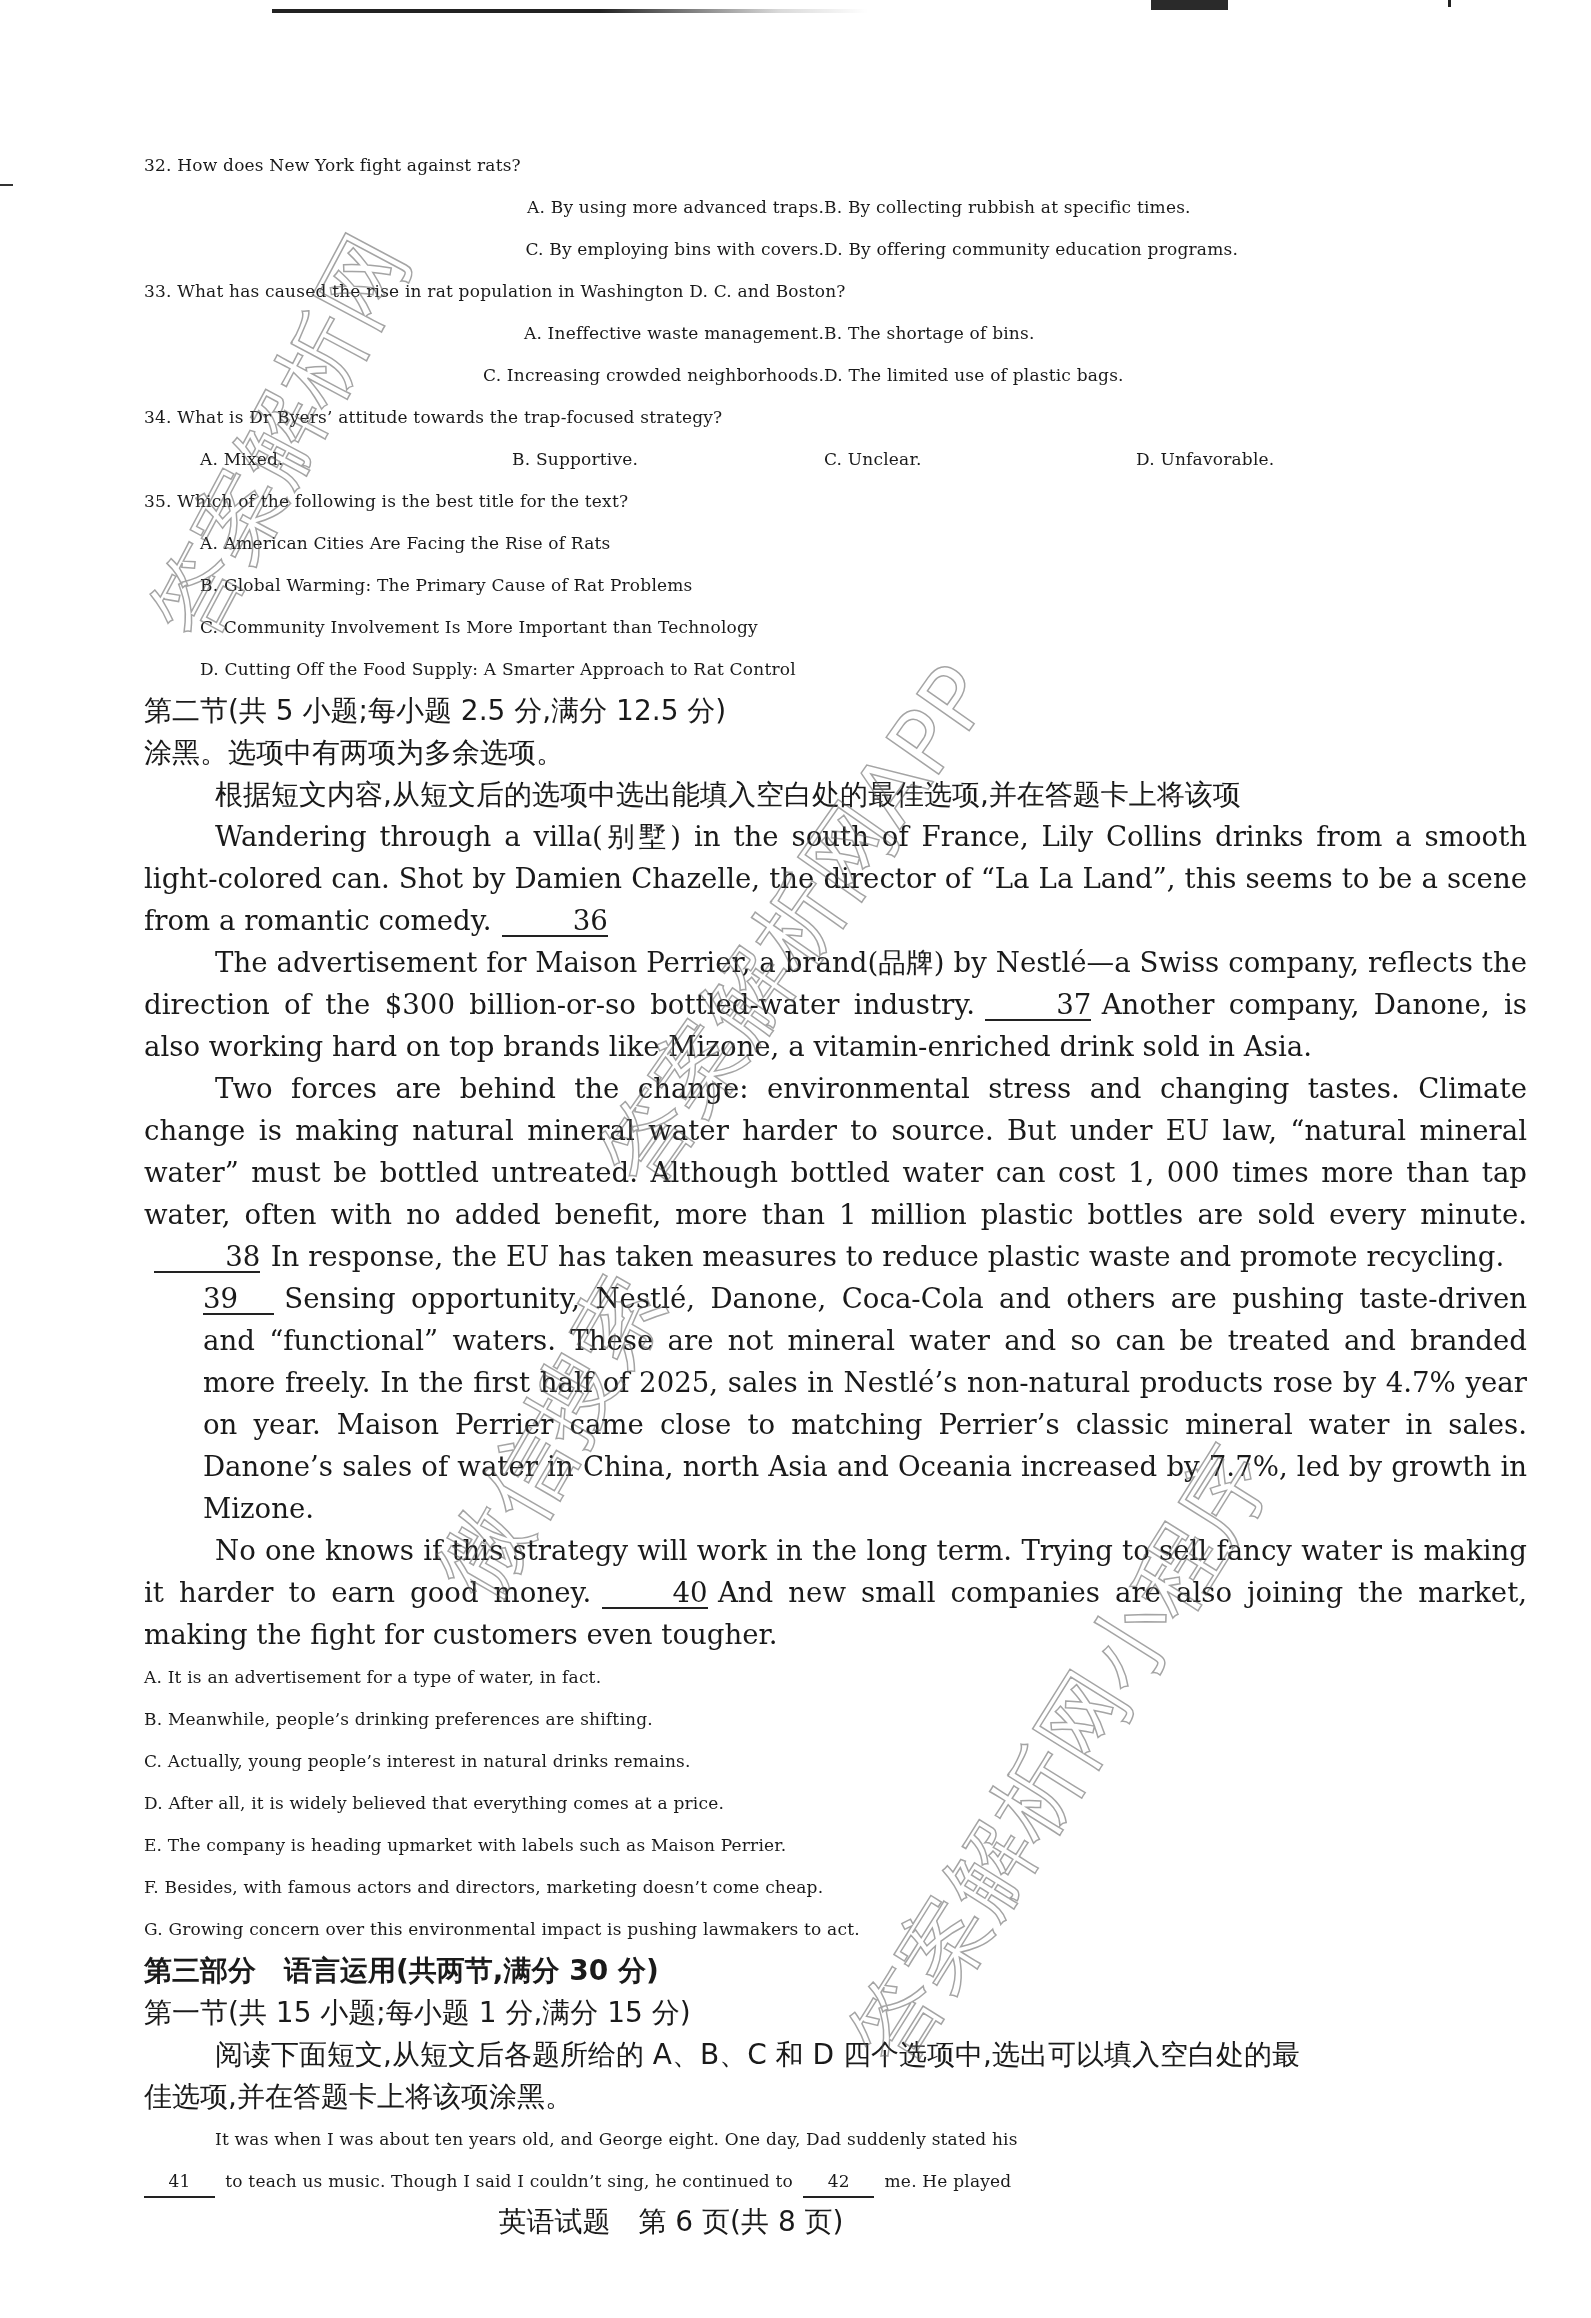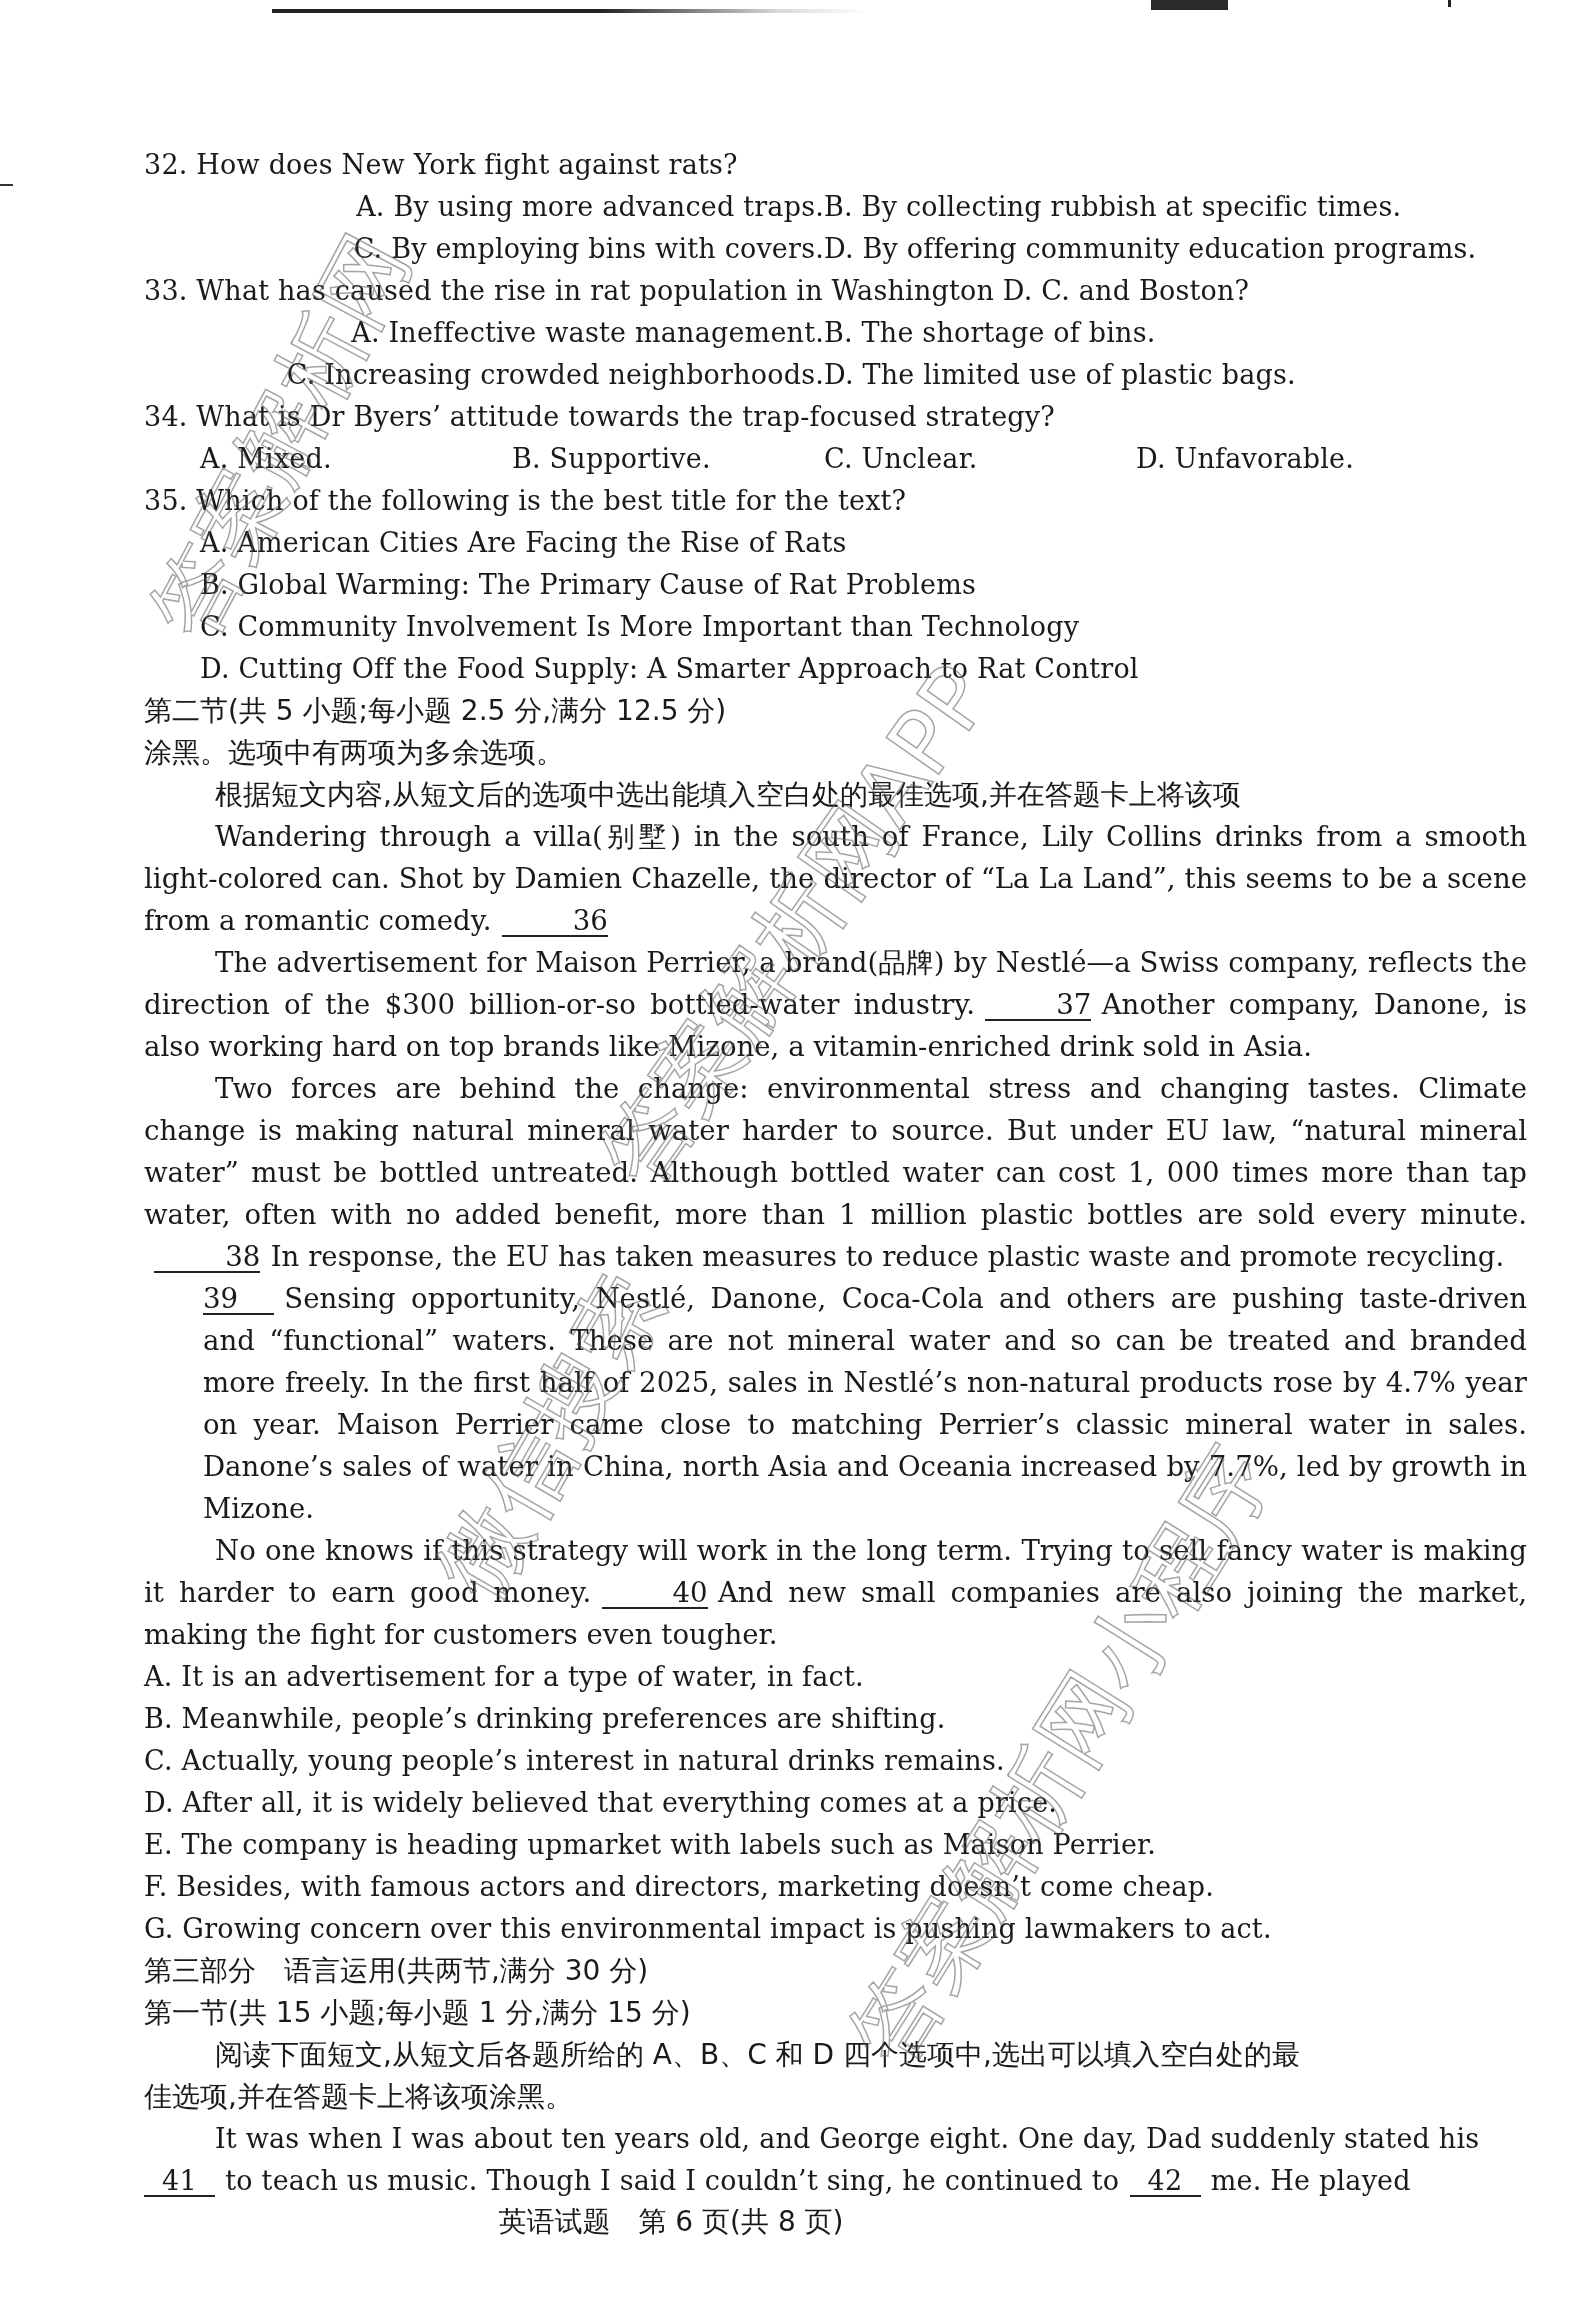--- a/index.html
+++ b/index.html
@@ -9,32 +9,32 @@
     color: #1a1a1a;
   }
   .scan-top { position: absolute; top: 0; left: 0; width: 1592px; height: 29px; }
   .scan-bar { position: absolute; top: 8.8px; left: 272px; width: 596px; height: 4.4px;
     background: linear-gradient(90deg, #222 0%, #222 55%, rgba(0,0,0,0.15) 85%, rgba(0,0,0,0) 100%); }
   .scan-block { position: absolute; top: 0; left: 1151px; width: 77px; height: 10.3px; background: #2a2a2a; }
   .scan-tick { position: absolute; top: 0; left: 1448px; width: 2.9px; height: 7.4px; background: #222; }
   .margin-mark { position: absolute; top: 184px; left: 0; width: 13.2px; height: 2.2px; background: #333; }
 
   .page { position: absolute; left: 144px; top: 144px; width: 1383px; }
-  .line { font-size: 27px; line-height: 42px; white-space: nowrap; letter-spacing: 0.2px; }
+  .line { font-size: 17px; line-height: 42px; white-space: nowrap; letter-spacing: 0.2px; }
   .q { margin: 0; }
   .opt-row { display: flex; padding-left: 56px; }
   .opt-2 { width: 624px; text-align: right; }
   .opt-4 { width: 312px; }
   .opt-indent { padding-left: 56px; }
   .cn { font-family: "DejaVu Sans", "Liberation Sans", sans-serif; font-size: 28px; line-height: 42px; }
   .indent { text-indent: 71px; }
   .para { font-size: 27.6px; line-height: 42px; text-align: justify; text-align-last: left; margin: 0; }
   .blank { display: inline-block; min-width: 71px; text-align: center; border-bottom: 2.2px solid #222; line-height: 29px; margin: 0 10.3px; }
   .opts-list .line { padding-left: 0; }
-  .bold-cn { font-weight: normal; }
+  .bold-cn { font-weight: bold; }
   .footer { position: absolute; top: 2203px; left: 0; width: 1342px; text-align: center;
     font-family: "DejaVu Sans", "Liberation Sans", sans-serif; font-size: 28px; }
   .watermark { position: absolute; font-family: "DejaVu Sans", "Liberation Sans", sans-serif;
     color: transparent; -webkit-text-stroke: 1.5px rgba(90,90,90,0.55); font-size: 88px;
     white-space: nowrap; pointer-events: none; }
 </style>
 </head>
 <body>
 
 <div class="scan-top">

